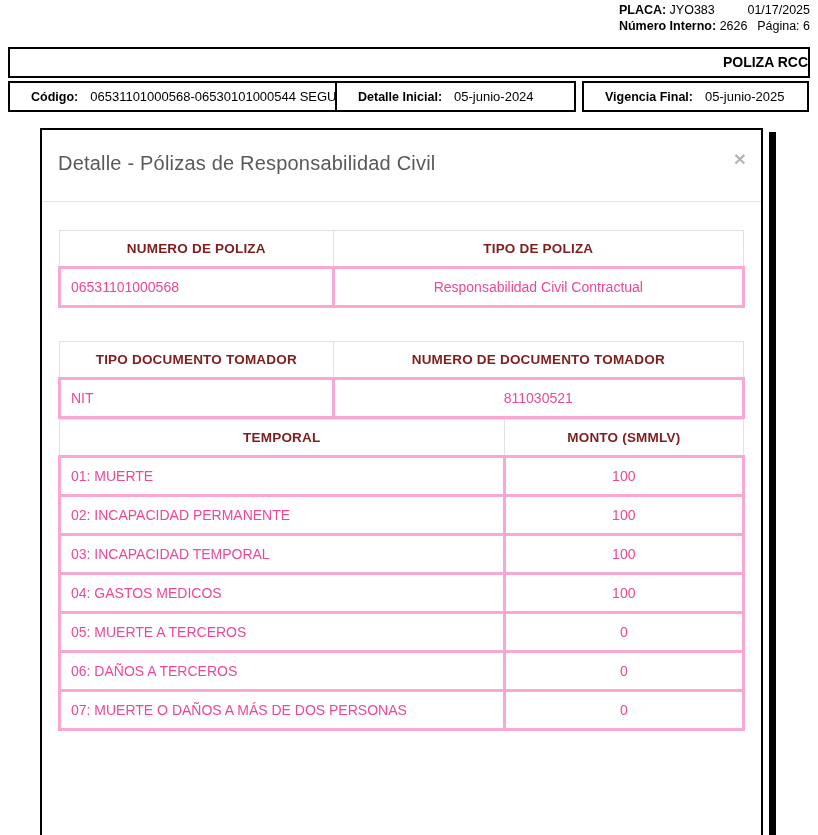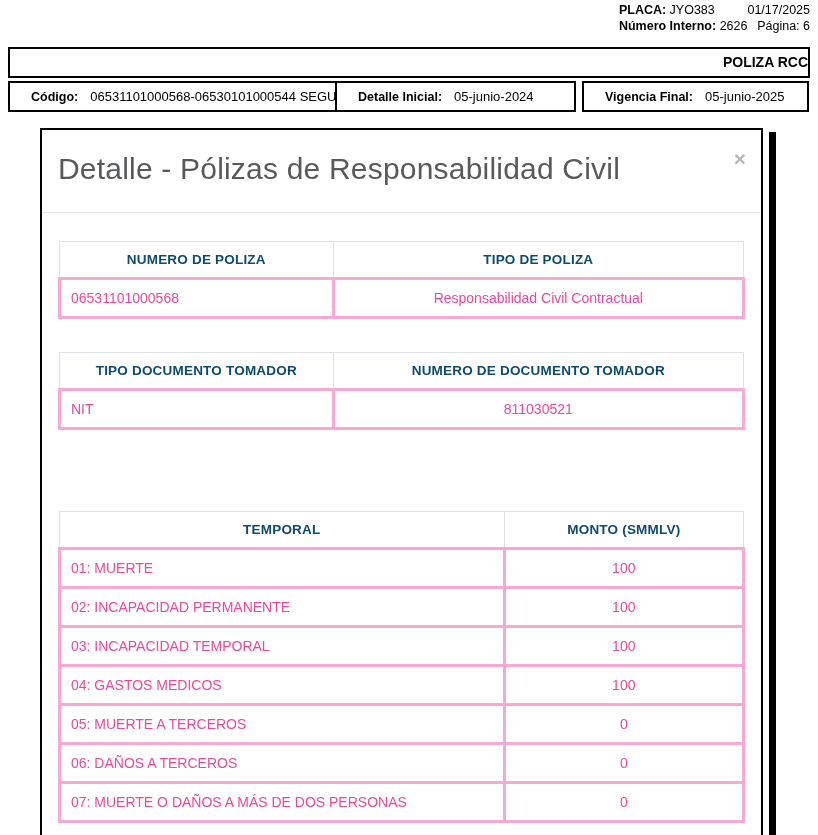--- a/index.html
+++ b/index.html
@@ -72,21 +72,21 @@
     height:703px;
     background:#000;
   }
 
   .modal-header {
     position:relative;
     padding:22px 16px 26px 16px;
     border-bottom:1px solid #e5e5e5;
   }
   .modal-title {
-    font-size:30px;
+    font-size:20px;
     font-weight:normal;
     color:#58595b;
     letter-spacing:0.2px;
   }
   .modal-close {
     position:absolute;
     top:18px;
     right:15px;
     border:none;
     background:transparent;
@@ -102,32 +102,32 @@
 
   table {
     width:100%;
     border-collapse:collapse;
     table-layout:fixed;
   }
   th {
     border:1px solid #dee2e6;
     font-size:13.5px;
     font-weight:bold;
-    color:#0c4a6e;
+    color:#7f1d1d;
     padding:10px 8px;
     letter-spacing:0.2px;
   }
   td {
     border:3px solid #f9a8d4;
     font-size:14px;
     color:#ec4899;
     padding:10px 10px;
   }
   .t-poliza  { margin-bottom:33px; }
-  .t-tomador { margin-bottom:81px; }
+  .t-tomador { }
   .col-40 { width:40%; }
   .col-60 { width:60%; }
   .col-65 { width:65%; }
   .col-35 { width:35%; }
   td.left   { text-align:left; }
   td.center { text-align:center; }
 </style>
 </head>
 <body>
 

